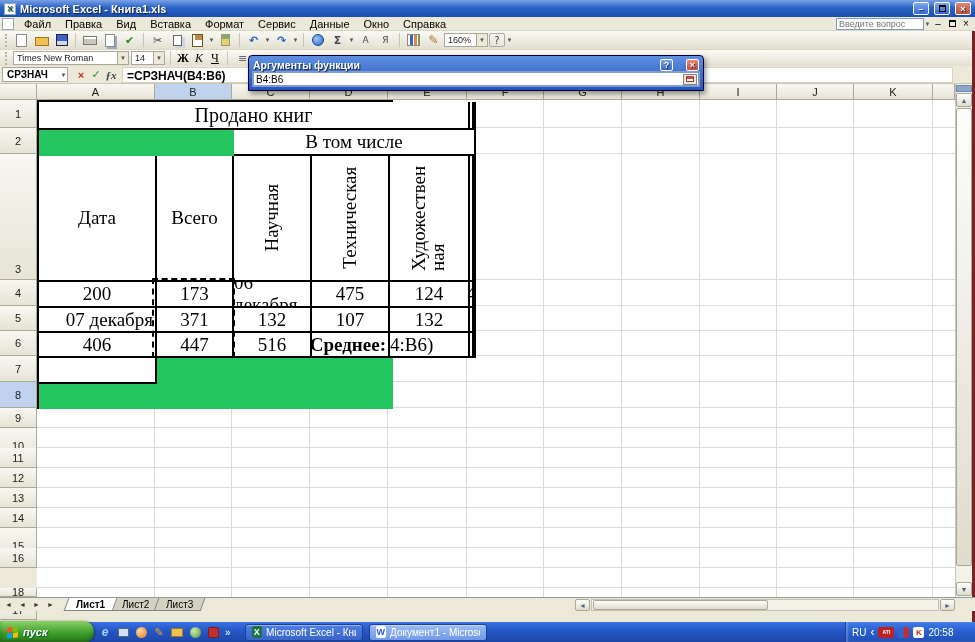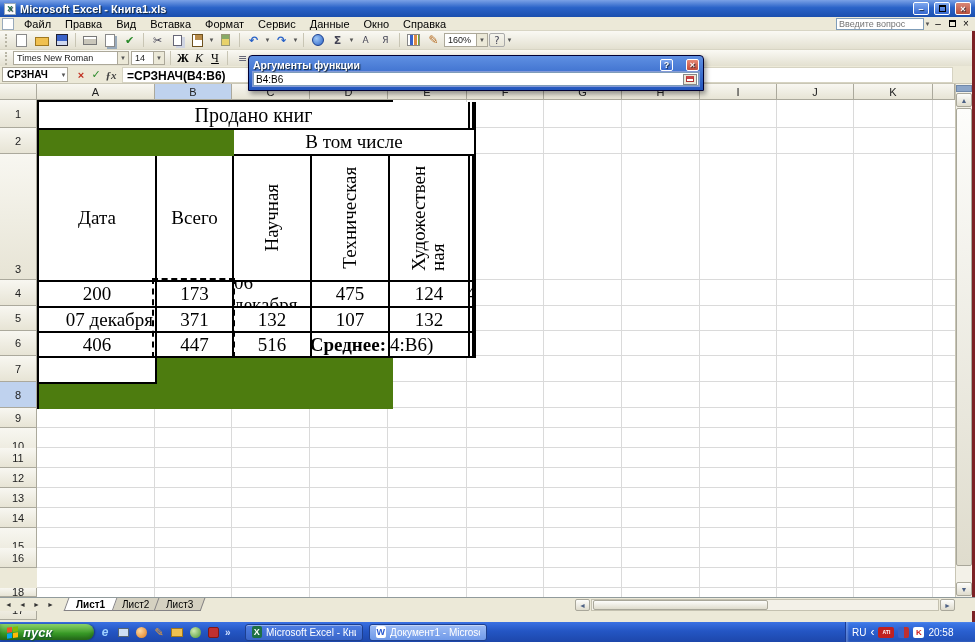--- a/index.html
+++ b/index.html
@@ -46,21 +46,21 @@
 .fbtn{width:14px;height:14px;display:flex;align-items:center;justify-content:center;font-size:11px;font-weight:bold}
 #fwhite{position:absolute;left:122px;top:1px;width:831px;height:16px;background:#fff;border:1px solid #D6D3C2}
 #ftext{position:absolute;left:127px;top:3px;font-size:12px;font-weight:bold}
 
 .ch,.rh{position:absolute;background:linear-gradient(#F8F7F1,#E7E4D5);border-right:1px solid #ABA99C;border-bottom:1px solid #ABA99C;display:flex;align-items:center;justify-content:center;font-size:11px;color:#222}
 .hsel{background:#BFD2EE}
 
 .glh{position:absolute;left:37px;width:918px;height:1px;background:#DADADA}
 .glv{position:absolute;top:100px;height:497px;width:1px;background:#DADADA}
 
-#tbl{position:absolute;left:37px;top:100px;width:356px;height:309px;display:grid;grid-template-columns:118px 77px 78px 78px 80px;grid-template-rows:28px 26px 126px 26px 25px 25px 26px 27px;border-top:2px solid #000;border-left:2px solid #000;background:#4d7c0f;z-index:2}
+#tbl{position:absolute;left:37px;top:100px;width:356px;height:309px;display:grid;grid-template-columns:118px 77px 78px 78px 80px;grid-template-rows:28px 26px 126px 26px 25px 25px 26px 27px;border-top:2px solid #000;border-left:2px solid #000;background:#22c55e;z-index:2}
 .tc{border-right:2px solid #000;border-bottom:2px solid #000;display:flex;align-items:center;justify-content:center;font-family:"Liberation Serif","DejaVu Serif",serif;font-size:19px;background:#fff;overflow:hidden}
 .tc.r{justify-content:flex-end;padding-right:2px}
 .tc.l{justify-content:flex-start}
 .tc.b{font-weight:bold}
 .sp5{grid-column:1/span 5}.sp3{grid-column:3/span 5}
 .vtext{transform:rotate(-90deg);white-space:nowrap;line-height:1.02;text-align:left}
 #ants{position:absolute;left:152px;top:278px;width:83px;height:80px;border:2px dashed #000;z-index:4}
 
 .sb{background:linear-gradient(#FDFDFB,#DFDCCD);border:1px solid #A9A79A;border-radius:2px;display:flex;align-items:center;justify-content:center;color:#4D6185;font-size:7px}
 #vtrack{position:absolute;left:955px;top:84px;width:18px;height:513px;background:#F3F1E8;border-left:1px solid #C8C5B4}
@@ -77,21 +77,21 @@
 #tabbar{position:absolute;left:0;top:597px;width:975px;height:14px;background:#ECE9D8;border-top:1px solid #919B9C;display:flex;align-items:center;padding:0 2px;gap:1px}
 .navb{width:13px;height:12px;display:flex;align-items:center;justify-content:center;font-size:7px;color:#333}
 .stab{height:13px;padding:0 9px;display:flex;align-items:center;font-size:10px;transform:skewX(-20deg);border:1px solid #848284;border-top:none;background:#D5D1C1;margin-left:-4px}
 .stab.active{background:#fff;font-weight:bold;z-index:2}
 .stab span{transform:skewX(20deg)}
 #htrack{position:absolute;left:591px;top:599px;width:348px;height:12px;background:#F3F1E8;border:1px solid #C4C1B0}
 #statusbar{position:absolute;left:0;top:611px;width:975px;height:11px;background:#ECE9D8;border-top:1px solid #ACA899;font-size:10px;color:#222;display:flex;align-items:center}
 .sunk{border:1px solid;border-color:#9E9C8E #FFF #FFF #9E9C8E;height:10px;display:flex;align-items:center;justify-content:center;font-size:9px}
 
 #taskbar{position:absolute;left:0;top:622px;width:975px;height:20px;background:linear-gradient(#3A71E3,#2456C4 45%,#1D47AB);display:flex;align-items:center}
-#startbtn{width:94px;height:16px;border-radius:0 10px 10px 0;background:linear-gradient(#8CD36A,#379926 60%,#2D8420);display:flex;align-items:center;gap:5px;padding:0 14px 0 7px;color:#fff;font-weight:bold;font-style:italic;font-size:13px;text-shadow:1px 1px 1px #153;box-shadow:inset 0 -3px 4px rgba(0,0,0,.25),1px 0 2px rgba(0,0,0,.4)}
+#startbtn{width:94px;height:22px;border-radius:0 10px 10px 0;background:linear-gradient(#8CD36A,#379926 60%,#2D8420);display:flex;align-items:center;gap:5px;padding:0 14px 0 7px;color:#fff;font-weight:bold;font-style:italic;font-size:11px;text-shadow:1px 1px 1px #153;box-shadow:inset 0 -3px 4px rgba(0,0,0,.25),1px 0 2px rgba(0,0,0,.4)}
 .flag{width:11px;height:11px;display:grid;grid-template-columns:5px 5px;grid-template-rows:5px 5px;gap:1px;transform:skewY(-8deg)}
 .flag i{display:block}
 .ql{width:14px;height:14px;display:flex;align-items:center;justify-content:center;margin-left:4px}
 .taskbtn{height:17px;border-radius:3px;border:1px solid #1D3F8F;display:flex;align-items:center;gap:4px;padding:0 6px;color:#fff;font-size:10px;margin-left:6px;box-shadow:inset 0 1px 0 rgba(255,255,255,.4)}
 .tb-norm{background:linear-gradient(#4E7EE4,#3A66C9)}
 .tb-act{background:linear-gradient(#9DBCF5,#6F99E8);color:#fff}
 .ticon16{width:12px;height:12px;display:flex;align-items:center;justify-content:center;font-size:9px;font-weight:bold;border-radius:2px}
 #tray{position:absolute;right:0;top:622px;width:130px;height:20px;background:linear-gradient(#3F7BEA,#2A60D0 45%,#2150B8);border-left:1px solid #1A3C96;box-shadow:inset 2px 0 2px rgba(255,255,255,.25);display:flex;align-items:center;gap:4px;padding:0 6px;color:#fff;font-size:10px}
 .trayicon{width:11px;height:11px;border-radius:2px;display:flex;align-items:center;justify-content:center;font-size:8px;font-weight:bold}
 </style>

